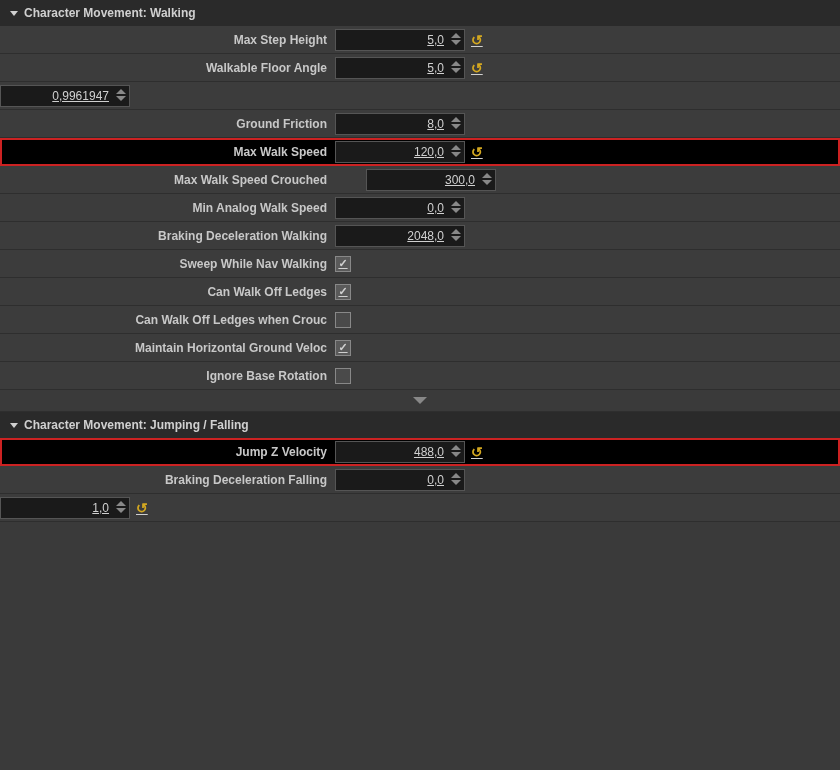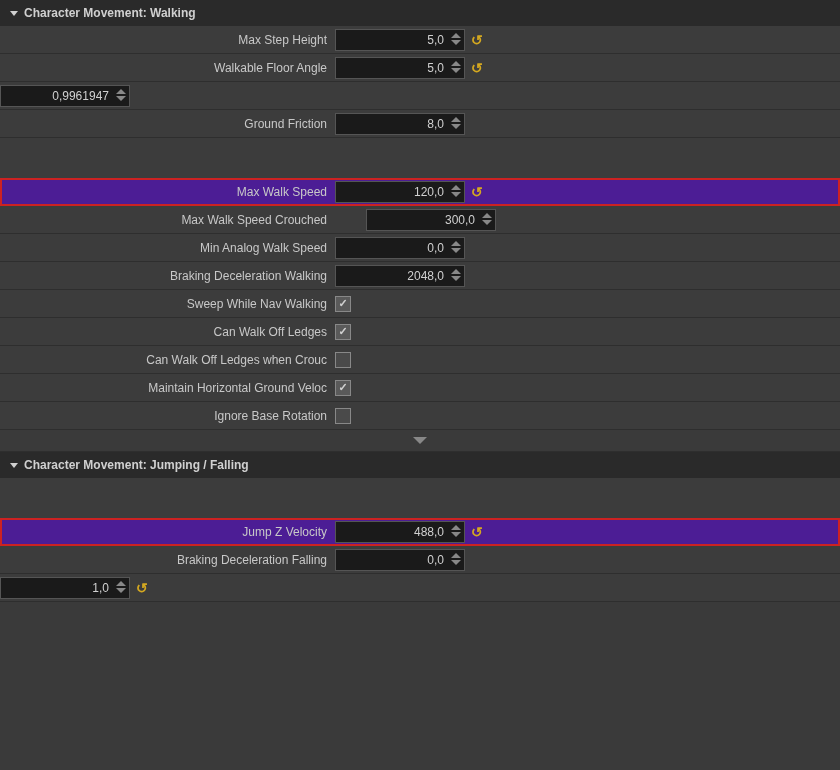--- a/index.html
+++ b/index.html
@@ -43,27 +43,29 @@
 
     .property-label {
       width: 335px;
       min-width: 335px;
       padding: 4px 8px 4px 30px;
       color: #c8c8c8;
       font-size: 12px;
       white-space: nowrap;
       overflow: hidden;
       text-overflow: ellipsis;
+      font-weight: bold;
     }
 
     .property-value-area {
       flex: 1;
       display: flex;
       align-items: center;
       gap: 4px;
+      text-decoration: underline;
     }
 
     .value-input-disabled {
       background: #2e2e2e;
       border: 1px solid #444;
       color: #888;
     }
 
     .value-text {
       flex: 1;
@@ -131,24 +133,23 @@
     }
 
     .checkbox.unchecked {
       background: #4a4a4a;
     }
 
     
     .property-row.highlighted {
       outline: 2px solid #cc2222;
       outline-offset: -2px;
-      background: #4c1d95;
+      background: #000000;
       position: relative;
       z-index: 1;
-      margin-top: 40px;
     }
 
     .divider-row {
       height: 22px;
       display: flex;
       align-items: center;
       justify-content: center;
       background: #3a3a3a;
       border-bottom: 1px solid #2e2e2e;
     }

